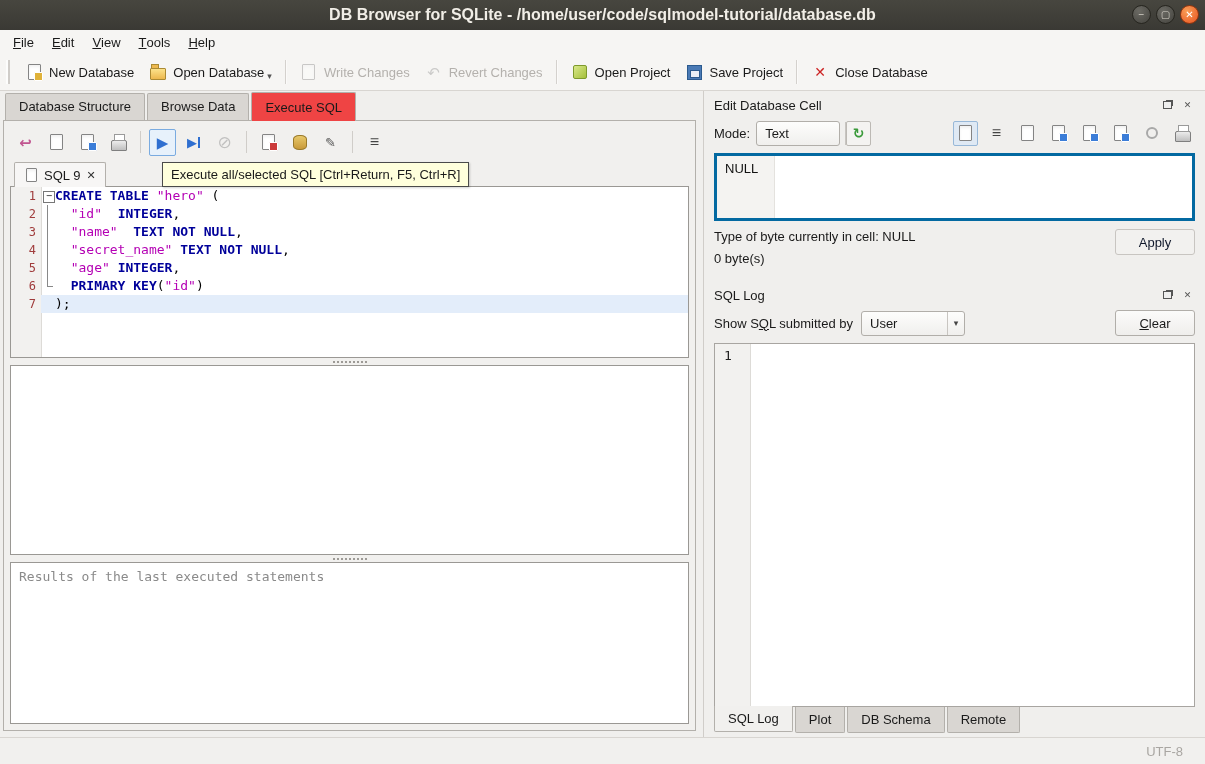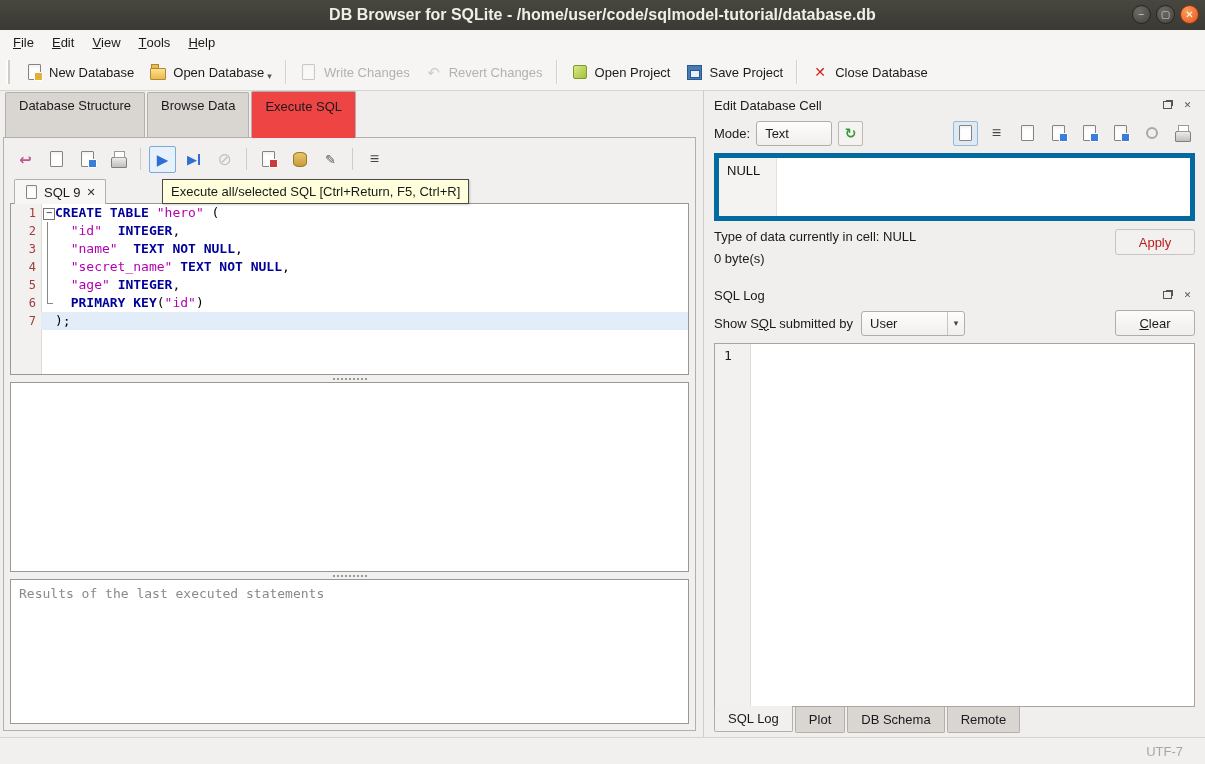--- a/index.html
+++ b/index.html
@@ -57,21 +57,21 @@
   .ic-cube::before { content:''; width:12px; height:12px; background:linear-gradient(135deg,#d9e88a,#a5c03a); border:1px solid #7e9a2c; border-radius:2px; }
   .ic-printer::before { content:''; width:14px; height:9px; margin-top:6px;
      background:linear-gradient(#ececec,#bfbfbf); border:1px solid #7f7f7f; border-radius:2px 2px 1px 1px; }
   .ic-printer::after { content:''; position:absolute; top:2px; left:5px; width:9px; height:5px; background:#fff; border:1px solid #9a9a9a; }
   .ic-cylinder::before { content:''; width:12px; height:13px; background:linear-gradient(#e8c86a,#c89a3a); border:1px solid #9a7a2a; border-radius:6px/4px; }
 
   
   .content { flex:1; display:flex; min-height:0; }
   .left-panel { width:703px; display:flex; flex-direction:column; padding:0 7px 6px 3px; }
   .main-tabbar { flex:0 0 29px; display:flex; align-items:flex-end; padding-left:2px; }
-  .tab { padding:5px 13px 24px; background:#d9d6d2; border:1px solid #b3b0ab; border-bottom:none;
+  .tab { padding:5px 13px 6px; background:#d9d6d2; border:1px solid #b3b0ab; border-bottom:none;
          margin-right:2px; border-radius:2px 2px 0 0; position:relative; }
   .tab.active { background:#ef4444; padding-top:7px; margin-bottom:-1px; z-index:2; }
   .sql-panel { flex:1; border:1px solid #b3b0ab; background:#f1f0ee; position:relative;
                display:flex; flex-direction:column; padding:4px 6px 6px; min-height:0; }
 
   .sql-toolbar { flex:0 0 34px; display:flex; align-items:center; gap:4px; padding-left:2px; }
   .tool-btn { width:27px; height:27px; display:flex; align-items:center; justify-content:center;
               border:1px solid transparent; border-radius:2px; }
   .tool-btn.hovered { border-color:#7aabe0; background:#e7f1fb; }
   .tool-btn.disabled { opacity:.55; }
@@ -118,31 +118,31 @@
   .dock-title { flex:1; }
   .dock-btn { width:15px; height:14px; display:flex; align-items:center; justify-content:center;
               color:#555; font-size:9px; margin-left:5px; }
   .dock-float::before { content:''; width:7px; height:6px; border:1px solid #555; background:#eee; box-shadow:2px -2px 0 -1px #555; }
   .mode-row { flex:0 0 36px; display:flex; align-items:center; gap:6px; padding:0 2px; }
   .combo { height:25px; background:linear-gradient(#fdfdfc,#f0efed); border:1px solid #b1aea9; border-radius:3px;
            display:flex; align-items:center; padding-left:8px; }
   .combo-val { flex:1; padding-right:8px; }
   .combo-arrow { width:17px; align-self:stretch; display:flex; align-items:center; justify-content:center;
                  border-left:1px solid #c8c5c1; font-size:9px; color:#444; }
-  .combo.mode { width:76px;gap:48px; } .combo.user { width:104px; }
+  .combo.mode { width:84px;gap:48px; } .combo.user { width:104px; }
   .flex-gap { flex:1; }
   .tool-btn.small { width:25px; height:25px; }
-  .cell-editor { flex:0 0 68px; background:#fff; border:5px solid #0369a1; margin:2px 2px 8px; position:relative; }
+  .cell-editor { flex:0 0 68px; background:#fff; border:3px solid #0369a1; margin:2px 2px 8px; position:relative; }
   .cell-gutter { position:absolute; left:0; top:0; bottom:0; width:58px; background:#f4f3f1; border-right:1px solid #e4e2de; }
   .cell-value { position:absolute; left:8px; top:5px; color:#111; }
   .type-row { flex:0 0 52px; display:flex; padding:0 2px; }
   .type-col { flex:1; display:flex; flex-direction:column; gap:7px; }
   .btn { width:80px; height:26px; display:flex; align-items:center; justify-content:center;
          background:linear-gradient(#fbfbfa,#efeeec); border:1px solid #b1aea9; border-radius:3px; }
-  .btn.disabled { color:#b91c1c; border-color:#c8c5c1; background:#f2f1ef;margin-left:40px; }
+  .btn.disabled { color:#0f172a; border-color:#c8c5c1; background:#f2f1ef;margin-left:40px; }
   .filter-row { flex:0 0 36px; display:flex; align-items:center; gap:8px; padding:0 2px; }
   .clear-btn { margin-left:auto; }
   .log-area { flex:1; background:#fff; border:1px solid #a8a5a1; margin:2px 2px 0; display:flex; min-height:0; }
   .log-gutter { width:36px; background:#f2f1ef; border-right:1px solid #dddbd7; padding:4px 0 0 9px;
                 font-family:"DejaVu Sans Mono","Liberation Mono",monospace; color:#222; }
   .bottom-tabbar { flex:0 0 30px; display:flex; align-items:flex-start; padding-left:2px; }
   .tab.south { border:1px solid #b3b0ab; border-top:none; border-radius:0 0 2px 2px; padding:5px 13px; }
   .tab.south.active { background:#f1f0ee; margin-top:-1px; z-index:2; }
 
   .statusbar { flex:0 0 27px; border-top:1px solid #d8d5d1; background:#f1f0ee; display:flex;
@@ -361,21 +361,21 @@
           </div>
         </div>
 
       <div class="cell-editor">
         <div class="cell-gutter"></div>
         <div class="cell-value">NULL</div>
       </div>
 
       <div class="type-row">
         <div class="type-col">
-          <span>Type of data currently in cell: NULL</span>
+          <span>Type of byte currently in cell: NULL</span>
           <span>0 byte(s)</span>
         </div>
         <div class="btn disabled">Apply</div>
       </div>
 
       <div class="dock-header">
         <span class="dock-title">SQL Log</span>
         <span class="dock-btn dock-float"></span>
         <span class="dock-btn">✕</span>
       </div>
@@ -396,15 +396,15 @@
       <div class="bottom-tabbar">
           <div class="tab south active">SQL Log</div>
           <div class="tab south">Plot</div>
           <div class="tab south">DB Schema</div>
           <div class="tab south">Remote</div>
         </div>
     </div>
   </div>
 
   <div class="statusbar">
-    <span>UTF-7</span>
+    <span>UTF-8</span>
   </div>
 </div>
 
 </body></html>

